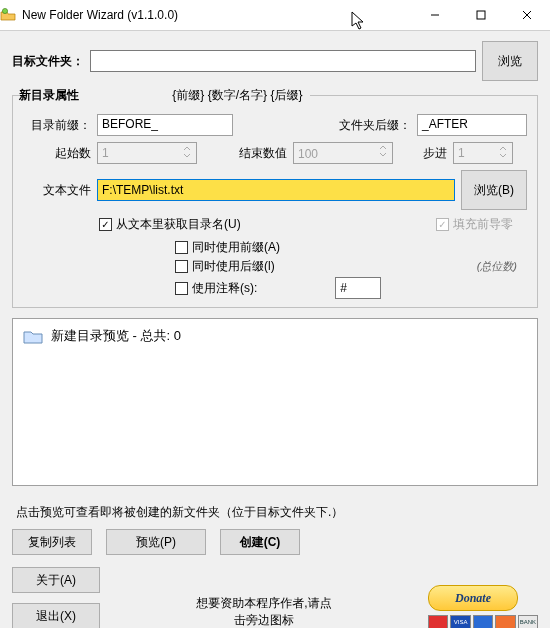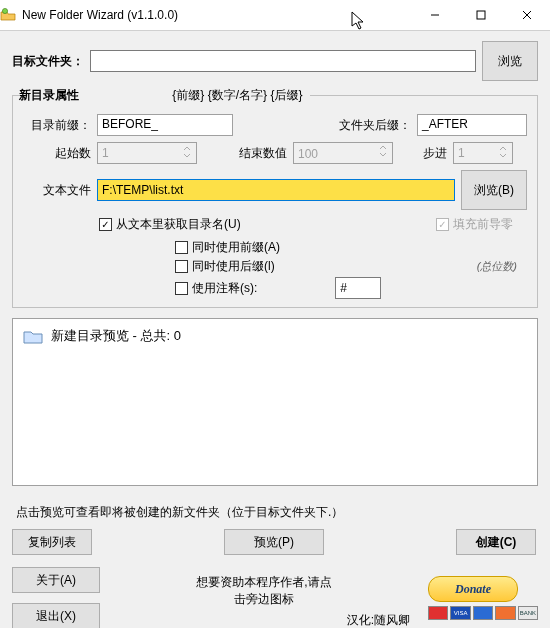--- a/index.html
+++ b/index.html
@@ -18,22 +18,22 @@
   .label{white-space:nowrap}
   fieldset{border:1px solid #c0c0c0;margin:6px 0 10px 0;padding:10px 10px 8px 10px}
   legend{font-weight:bold;font-size:12px;padding:0 8px 0 0;margin-left:-4px}
   .legendhint{font-weight:normal;margin-left:90px}
   .disabled{color:#a0a0a0}
   .select{border:1px solid #7a7a7a;background:#e9e9e9;height:22px;display:flex;align-items:center;justify-content:space-between;padding:0 4px;box-sizing:border-box}
   .chev{font-size:10px;color:#555}
   .preview{border:1px solid #a0a0a0;background:#fff;height:150px;padding:8px 10px;margin-top:4px;font-size:13px}
   .preview .foldericon{width:20px;height:16px;display:inline-block;vertical-align:middle;margin-right:8px}
   .hint{margin:18px 0 8px 4px}
-  .btnrow{display:flex;justify-content:space-between;gap:14px;margin:6px 2px 12px 0}
-  .footer{display:flex;align-items:center;gap:14px}
+  .btnrow{display:flex;justify-content:flex-start;gap:14px;margin:6px 2px 12px 0}
+  .footer{display:flex;align-items:flex-end;gap:22px}
   .leftbtns{display:flex;flex-direction:column;gap:10px;width:88px}
   .donate{background:linear-gradient(#ffea8a,#ffc939);border:1px solid #d0a000;border-radius:12px;height:24px;width:88px;display:flex;align-items:center;justify-content:center;font-style:italic;font-weight:bold;color:#1a3e7b;font-family:Georgia,serif}
   .cards{display:flex;gap:2px;margin-top:4px}
   .card{width:20px;height:12px;border:1px solid #888;font-size:6px;display:flex;align-items:center;justify-content:center;color:#fff}
   .cursor{position:absolute;left:351px;top:11px;pointer-events:none}
   .chkbox{width:13px;height:13px;border:1px solid #333;background:#fff;display:inline-flex;align-items:center;justify-content:center;font-size:10px;box-sizing:border-box}
   .chkbox.disabled-box{border-color:#b6b6b6;color:#b6b6b6}
 </style>
 </head>
 <body>
@@ -178,21 +178,20 @@
   </div>
 
   <div class="footer">
     <div class="leftbtns">
       <button class="btn big">关于(A)</button>
       <button class="btn big">退出(X)</button>
     </div>
     <div style="flex:1;text-align:center;padding-top:6px">
       <div>想要资助本程序作者,请点</div>
       <div>击旁边图标</div>
-      <div style="text-align:right;margin-top:4px;padding-right:4px">汉化:随风卿</div>
     </div>
     <div style="width:110px;text-align:center">
       <div class="donate">
           <span>Donate</span>
         </div>
       <div class="cards">
         <span class="card" style="background:#e03030"></span>
         <span class="card" style="background:#1a4db3">VISA</span>
         <span class="card" style="background:#2a6bd4"></span>
         <span class="card" style="background:#f07030"></span>

